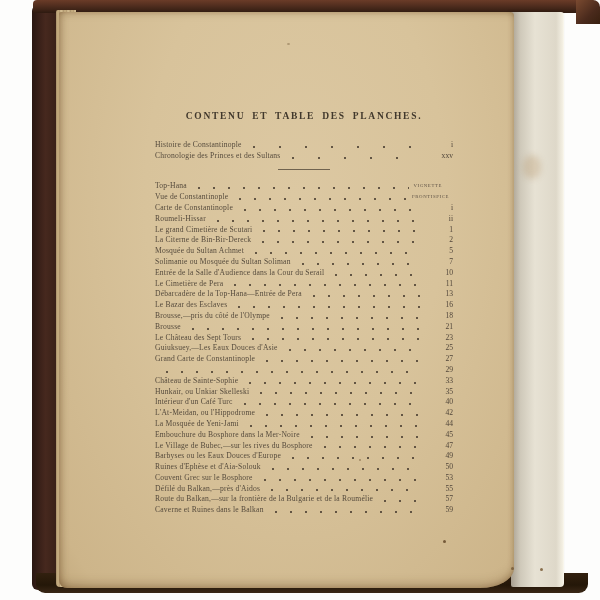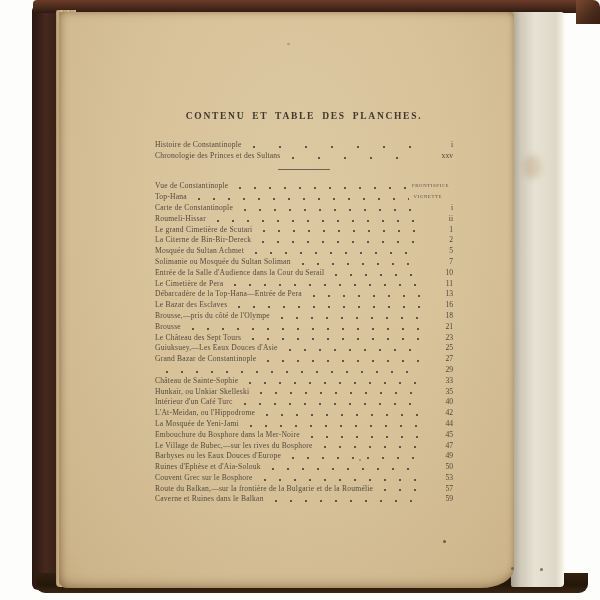--- a/index.html
+++ b/index.html
@@ -134,32 +134,32 @@
 
   <div class="row">
     <span class="label">Chronologie des Princes et des Sultans</span>
     <span class="leader"></span>
     <span class="num">xxv</span>
   </div>
 </div>
       <hr class="divider">
       <div class="plates" id="plates-list">
   <div class="row">
+    <span class="label">Top-Hana</span>
+    <span class="leader"></span>
+    <span class="num smallcap">VIGNETTE</span>
+  </div>
+
+  <div class="row">
     <span class="label">Vue de Constantinople</span>
     <span class="leader"></span>
     <span class="num smallcap">FRONTISPICE</span>
   </div>
 
   <div class="row">
-    <span class="label">Top-Hana</span>
-    <span class="leader"></span>
-    <span class="num smallcap">VIGNETTE</span>
-  </div>
-
-  <div class="row">
     <span class="label">Carte de Constantinople</span>
     <span class="leader"></span>
     <span class="num">i</span>
   </div>
 
   <div class="row">
     <span class="label">Roumeli-Hissar</span>
     <span class="leader"></span>
     <span class="num">ii</span>
   </div>
@@ -230,21 +230,21 @@
     <span class="num">23</span>
   </div>
 
   <div class="row">
     <span class="label">Guiuksuey,—Les Eaux Douces d'Asie</span>
     <span class="leader"></span>
     <span class="num">25</span>
   </div>
 
   <div class="row">
-    <span class="label">Grand Bazar de Constantinople</span>
+    <span class="label">Grand Carte de Constantinople</span>
     <span class="leader"></span>
     <span class="num">27</span>
   </div>
 
   <div class="row">
     <span class="leader"></span>
     <span class="num">29</span>
   </div>
 
 
@@ -302,20 +302,25 @@
     <span class="leader"></span>
     <span class="num">50</span>
   </div>
 
   <div class="row">
     <span class="label">Couvent Grec sur le Bosphore</span>
     <span class="leader"></span>
     <span class="num">53</span>
   </div>
 
+  <div class="row">
+    <span class="label">Défilé du Balkan,—près d'Aidos</span>
+    <span class="leader"></span>
+    <span class="num">55</span>
+  </div>
 
   <div class="row">
     <span class="label">Route du Balkan,—sur la frontière de la Bulgarie et de la Roumélie</span>
     <span class="leader"></span>
     <span class="num">57</span>
   </div>
 
   <div class="row">
     <span class="label">Caverne et Ruines dans le Balkan</span>
     <span class="leader"></span>

